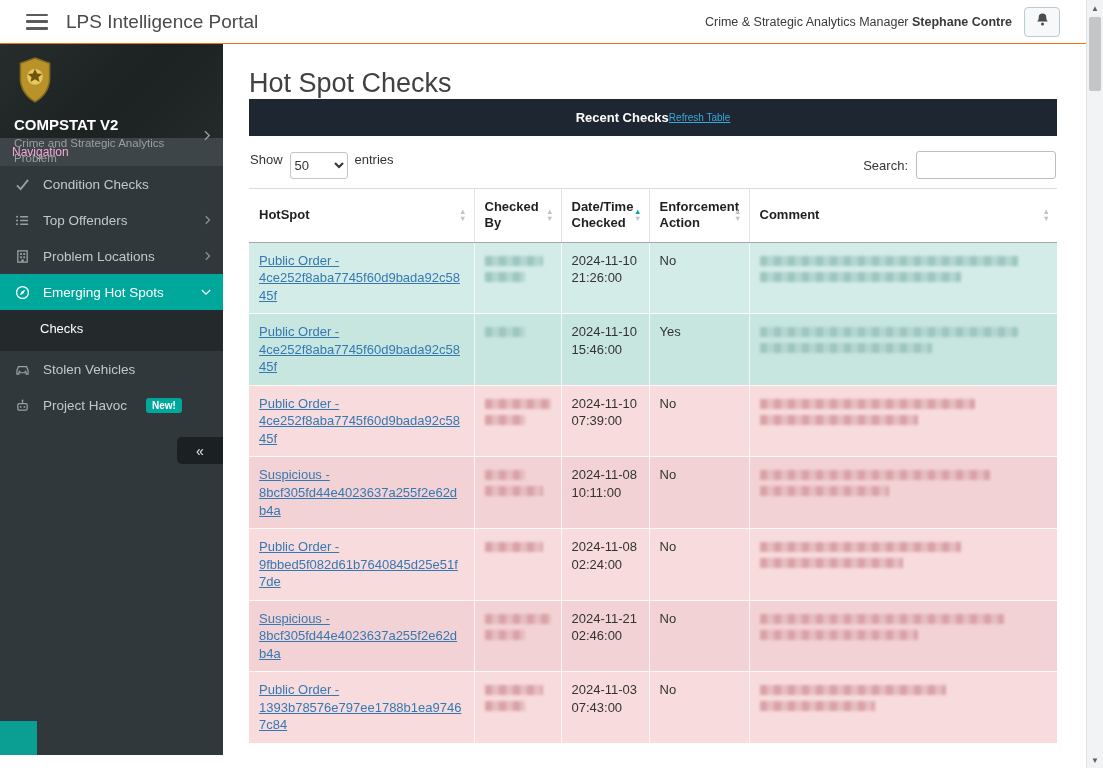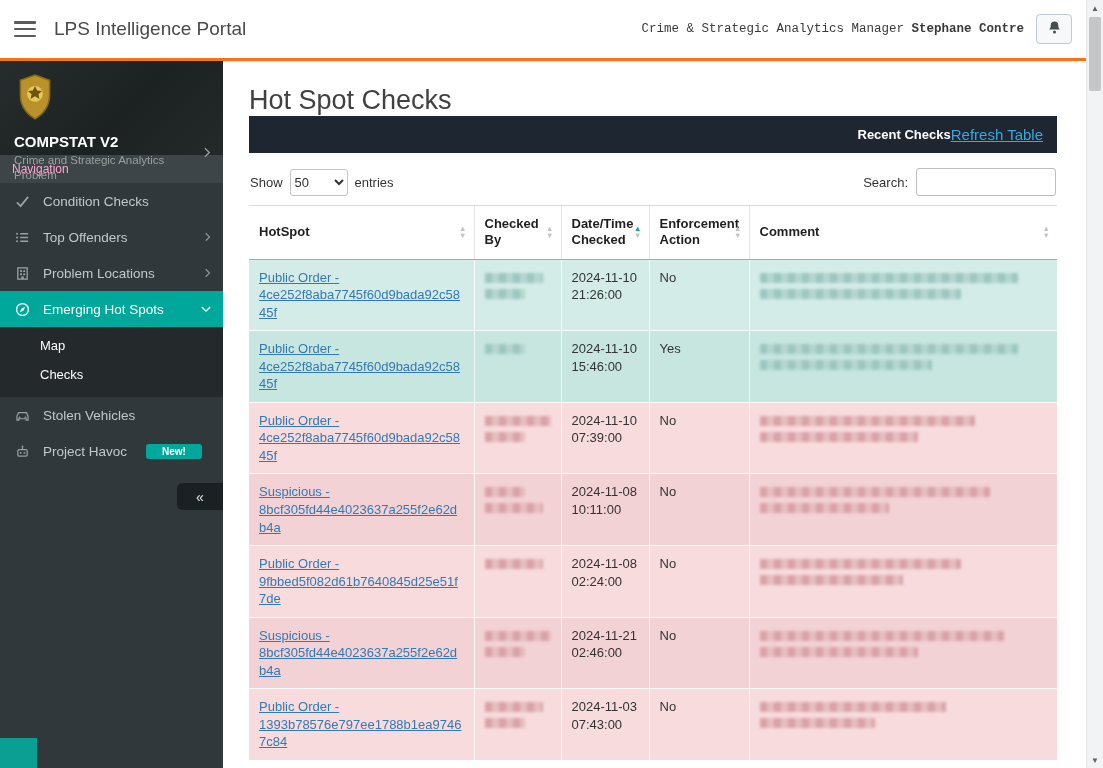--- a/index.html
+++ b/index.html
@@ -2,28 +2,28 @@
 <html><head>
 <meta charset="utf-8">
 <style>
   * { box-sizing: border-box; margin: 0; padding: 0; }
   html,body { width:1103px; height:768px; overflow:hidden; background:#fff;
               font-family:"Liberation Sans", sans-serif; }
 
   .app { position:absolute; top:0; left:0; right:17px; bottom:0; }
 
   
-  .topbar { height:61px; background:#fff; border-bottom:3px solid #f97316;
-            display:flex; align-items:center; padding:0 14px; }
+  .topbar { height:44px; background:#fff; border-bottom:1px solid #f97316;
+            display:flex; align-items:center; padding:0 26px; }
   .hamburger { width:22px; height:16px; display:flex; flex-direction:column;
                justify-content:space-between; cursor:pointer; }
   .hamburger span { display:block; height:2.5px; background:#5b5b5b; border-radius:1px; }
   .app-title { font-size:19px; color:#4a4a4a; margin-left:18px; font-weight:400; }
   .topbar-right { margin-left:auto; display:flex; align-items:center; gap:12px; }
-  .user-text { font-size:12.5px; color:#3a3a3a;font-family:Liberation Mono, monospace; }
+  .user-text { font-size:12.5px; color:#3a3a3a; }
   .user-text b { font-weight:bold; }
   .bell-btn { width:36px; height:30px; border:1px solid #bccad4; background:#f6f8f9;
               border-radius:4px; display:flex; align-items:center; justify-content:center; cursor:pointer; }
 
   
   .body-row { display:flex; height:711px; }
 
   
   .sidebar { width:223px; background:#31383b; position:relative; flex-shrink:0;
              display:flex; flex-direction:column; }
@@ -35,38 +35,38 @@
   .brand-sub { color:#97a09e; font-size:11.5px; line-height:1.3; margin-top:3px; width:160px; }
   .nav-label { background:#3e4548; color:#f9a8d4; font-size:12px; padding:7px 12px; }
   .nav-item { height:36px; display:flex; align-items:center; gap:11px; padding:0 12px;
               color:#c2c8ca; font-size:13.5px; cursor:pointer; }
   .nav-item .ico { width:20px; display:flex; justify-content:center; flex-shrink:0; }
   .nav-item .chev { margin-left:auto; }
   .nav-item.active { background:#00a79b; color:#fff; }
   .submenu { background:#24292c; padding:4px 0 8px; }
   .sub-item { padding:7px 12px 7px 40px; color:#fdfdfd; font-size:13px; cursor:pointer; }
   .badge-new { background:#00a79b; color:#fff; font-size:10px; font-weight:bold;
-               padding:2px 16px; border-radius:3px; margin-left:8px; }
+               padding:2px 6px; border-radius:3px; margin-left:8px; }
   .collapse-btn { width:46px; height:27px; background:#1b2023; border-radius:5px 0 0 5px;
                   margin:14px 0 0 auto; color:#e8e8e8; font-size:14px; display:flex;
                   align-items:center; justify-content:center; cursor:pointer; }
   .corner-accent { position:absolute; left:0; bottom:0; width:37px; height:34px; background:#0b9e93; }
 
   
   .main { flex:1; padding:14px 29px 0 26px; overflow:hidden; background:#fff; }
   .page-title { font-size:27px; font-weight:400; color:#414141; margin:10px 0 0; }
 
   .panel-header { background:#1e2731; height:37px; display:flex; align-items:center;
-                  justify-content:flex-end; padding:0 14px; }
+                  justify-content:center; padding:0 14px; }
   .panel-title { color:#fff; font-size:13px; font-weight:bold; }
-  .refresh-link { color:#38a8dd; font-size:15px; text-decoration:underline; cursor:pointer; }
+  .refresh-link { color:#38a8dd; font-size:10px; text-decoration:underline; cursor:pointer; }
 
   .controls { display:flex; justify-content:space-between; align-items:center;
               margin:15px 1px 9px; font-size:13px; color:#333; }
-  .controls-left { display:flex; align-items:center; gap:7px; }
+  .controls-left { display:flex; gap:7px; }
   .page-size-select { width:58px; height:27px; font-size:13px; border:1px solid #c4c4c4;
                       border-radius:3px; color:#333; background:#fff;
                       font-family:"Liberation Sans", sans-serif; }
   .controls-right { display:flex; align-items:center; gap:8px; }
   .search-input { width:140px; height:28px; border:1px solid #bdbdbd; border-radius:3px;
                   padding:0 6px; font-size:13px; font-family:"Liberation Sans", sans-serif; }
 
   
   table.checks { width:100%; border-collapse:collapse; table-layout:fixed; margin-top:4px; }
   col.c-hotspot { width:225px; } col.c-checked { width:87px; } col.c-date { width:88px; }
@@ -220,21 +220,20 @@
         </span>
         <span>Emerging Hot Spots</span>
         <span class="chev">
           <svg class="chev-svg" width="10" height="7" viewBox="0 0 12 8">
               <path d="M1 1l5 5 5-5" stroke="#ffffff" fill="none" stroke-width="1.6"></path>
             </svg>
         </span>
       </div>
 
       <div class="submenu">
-        <div class="sub-item">Map</div>
         <div class="sub-item">Checks</div>
       </div>
 
       <div class="nav-item">
         <span class="ico">
           <svg width="17" height="13" viewBox="0 0 18 14">
               <path d="M3 8l1.6-4h8.8L15 8v4h-2v-1.5H5V12H3z" fill="none" stroke="#98a0a3" stroke-width="1.3"></path>
               <circle cx="5.8" cy="9.2" r="1" fill="#98a0a3"></circle>
               <circle cx="12.2" cy="9.2" r="1" fill="#98a0a3"></circle>
             </svg>

